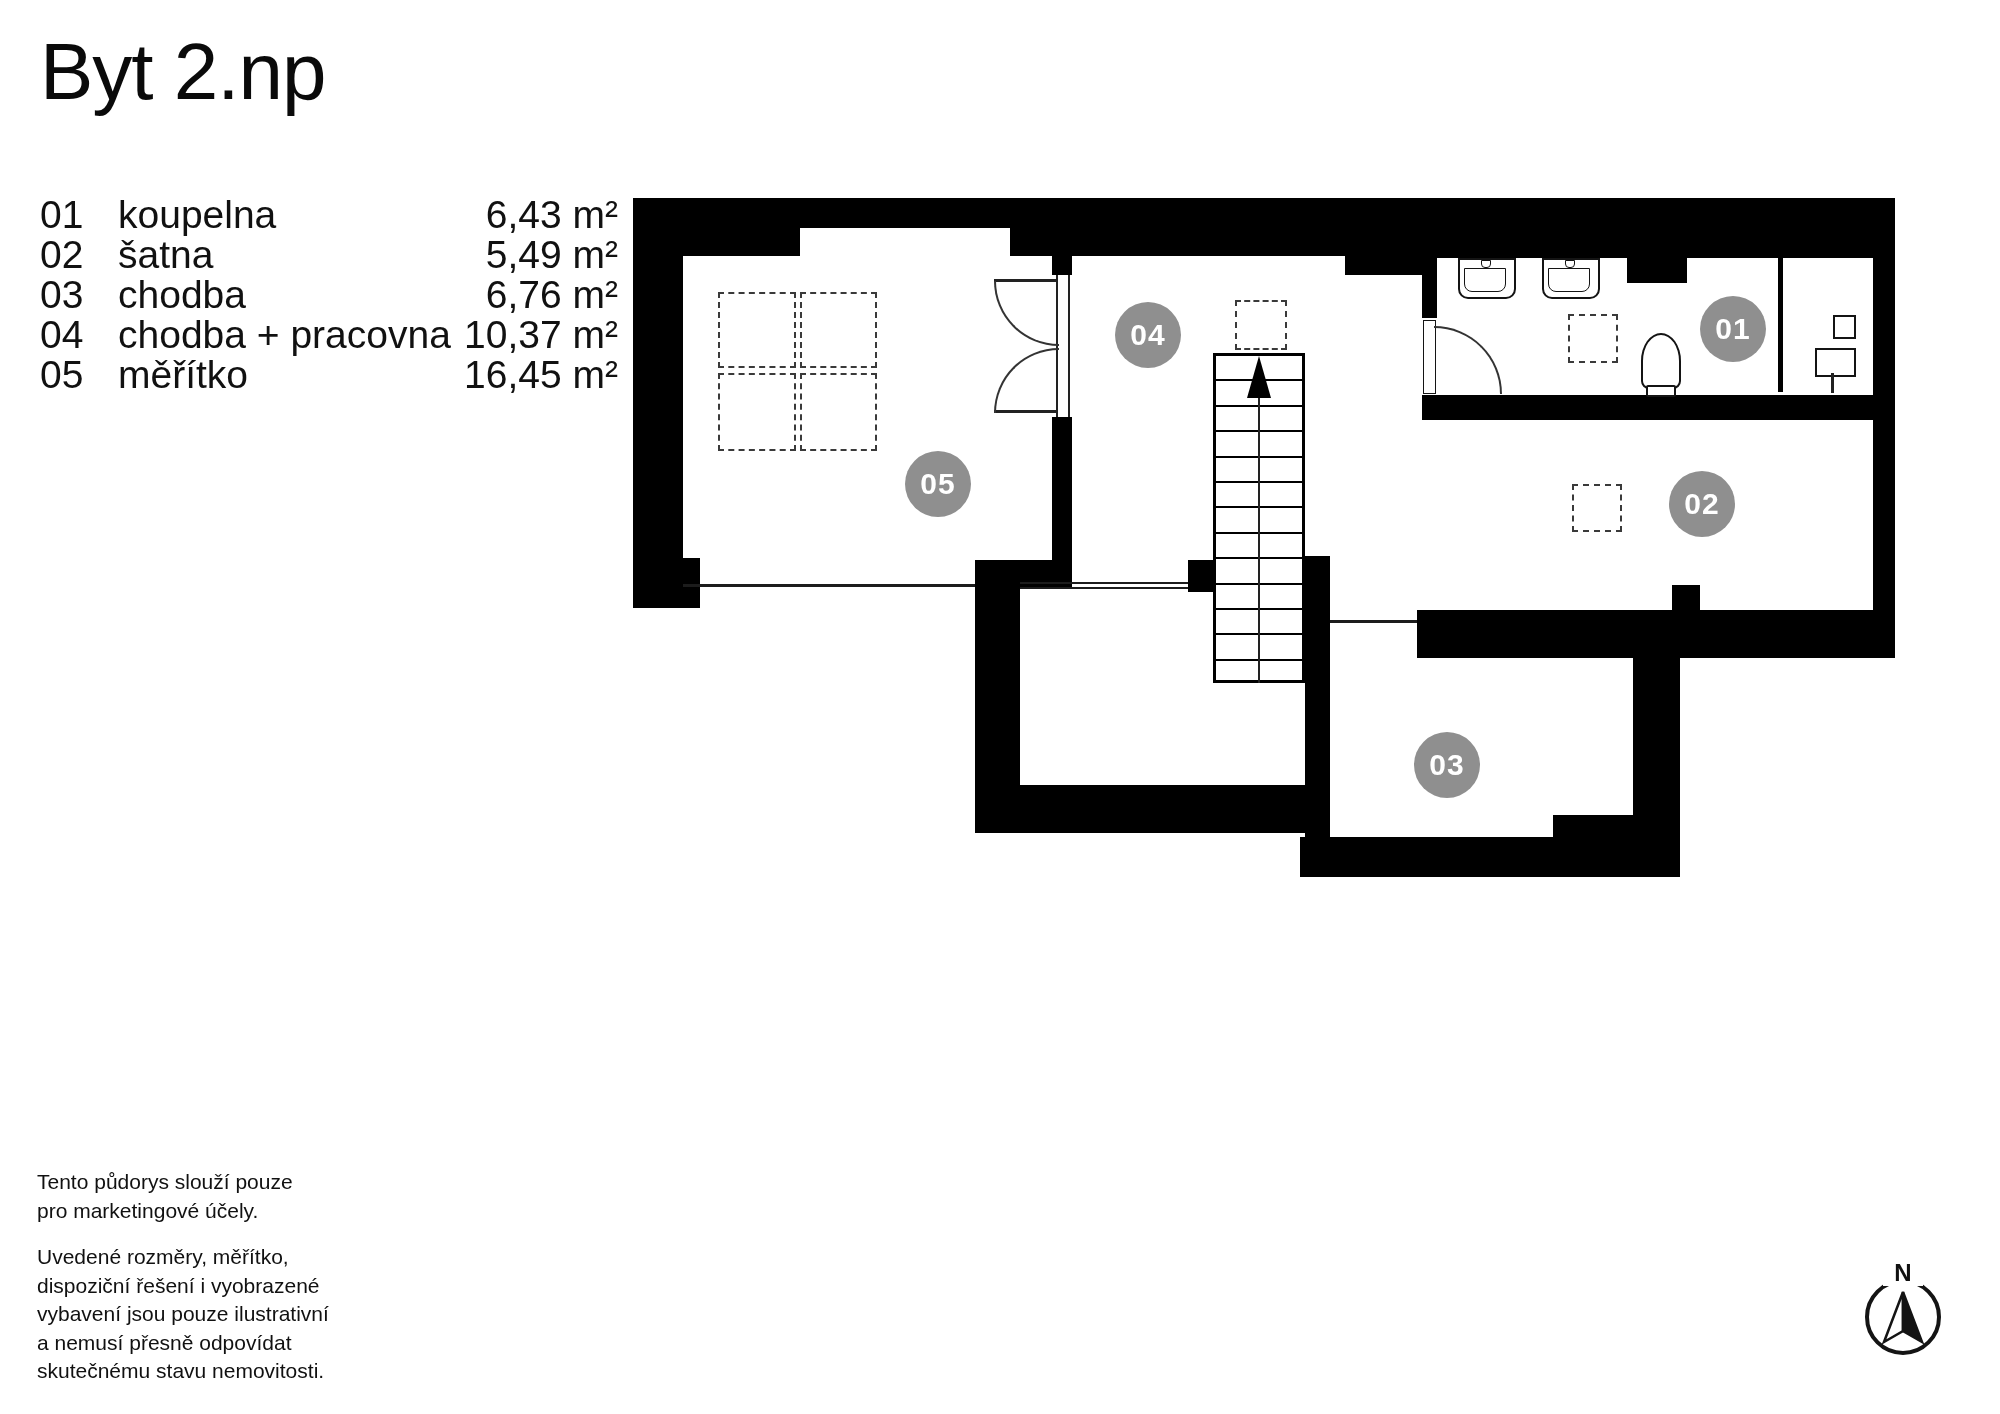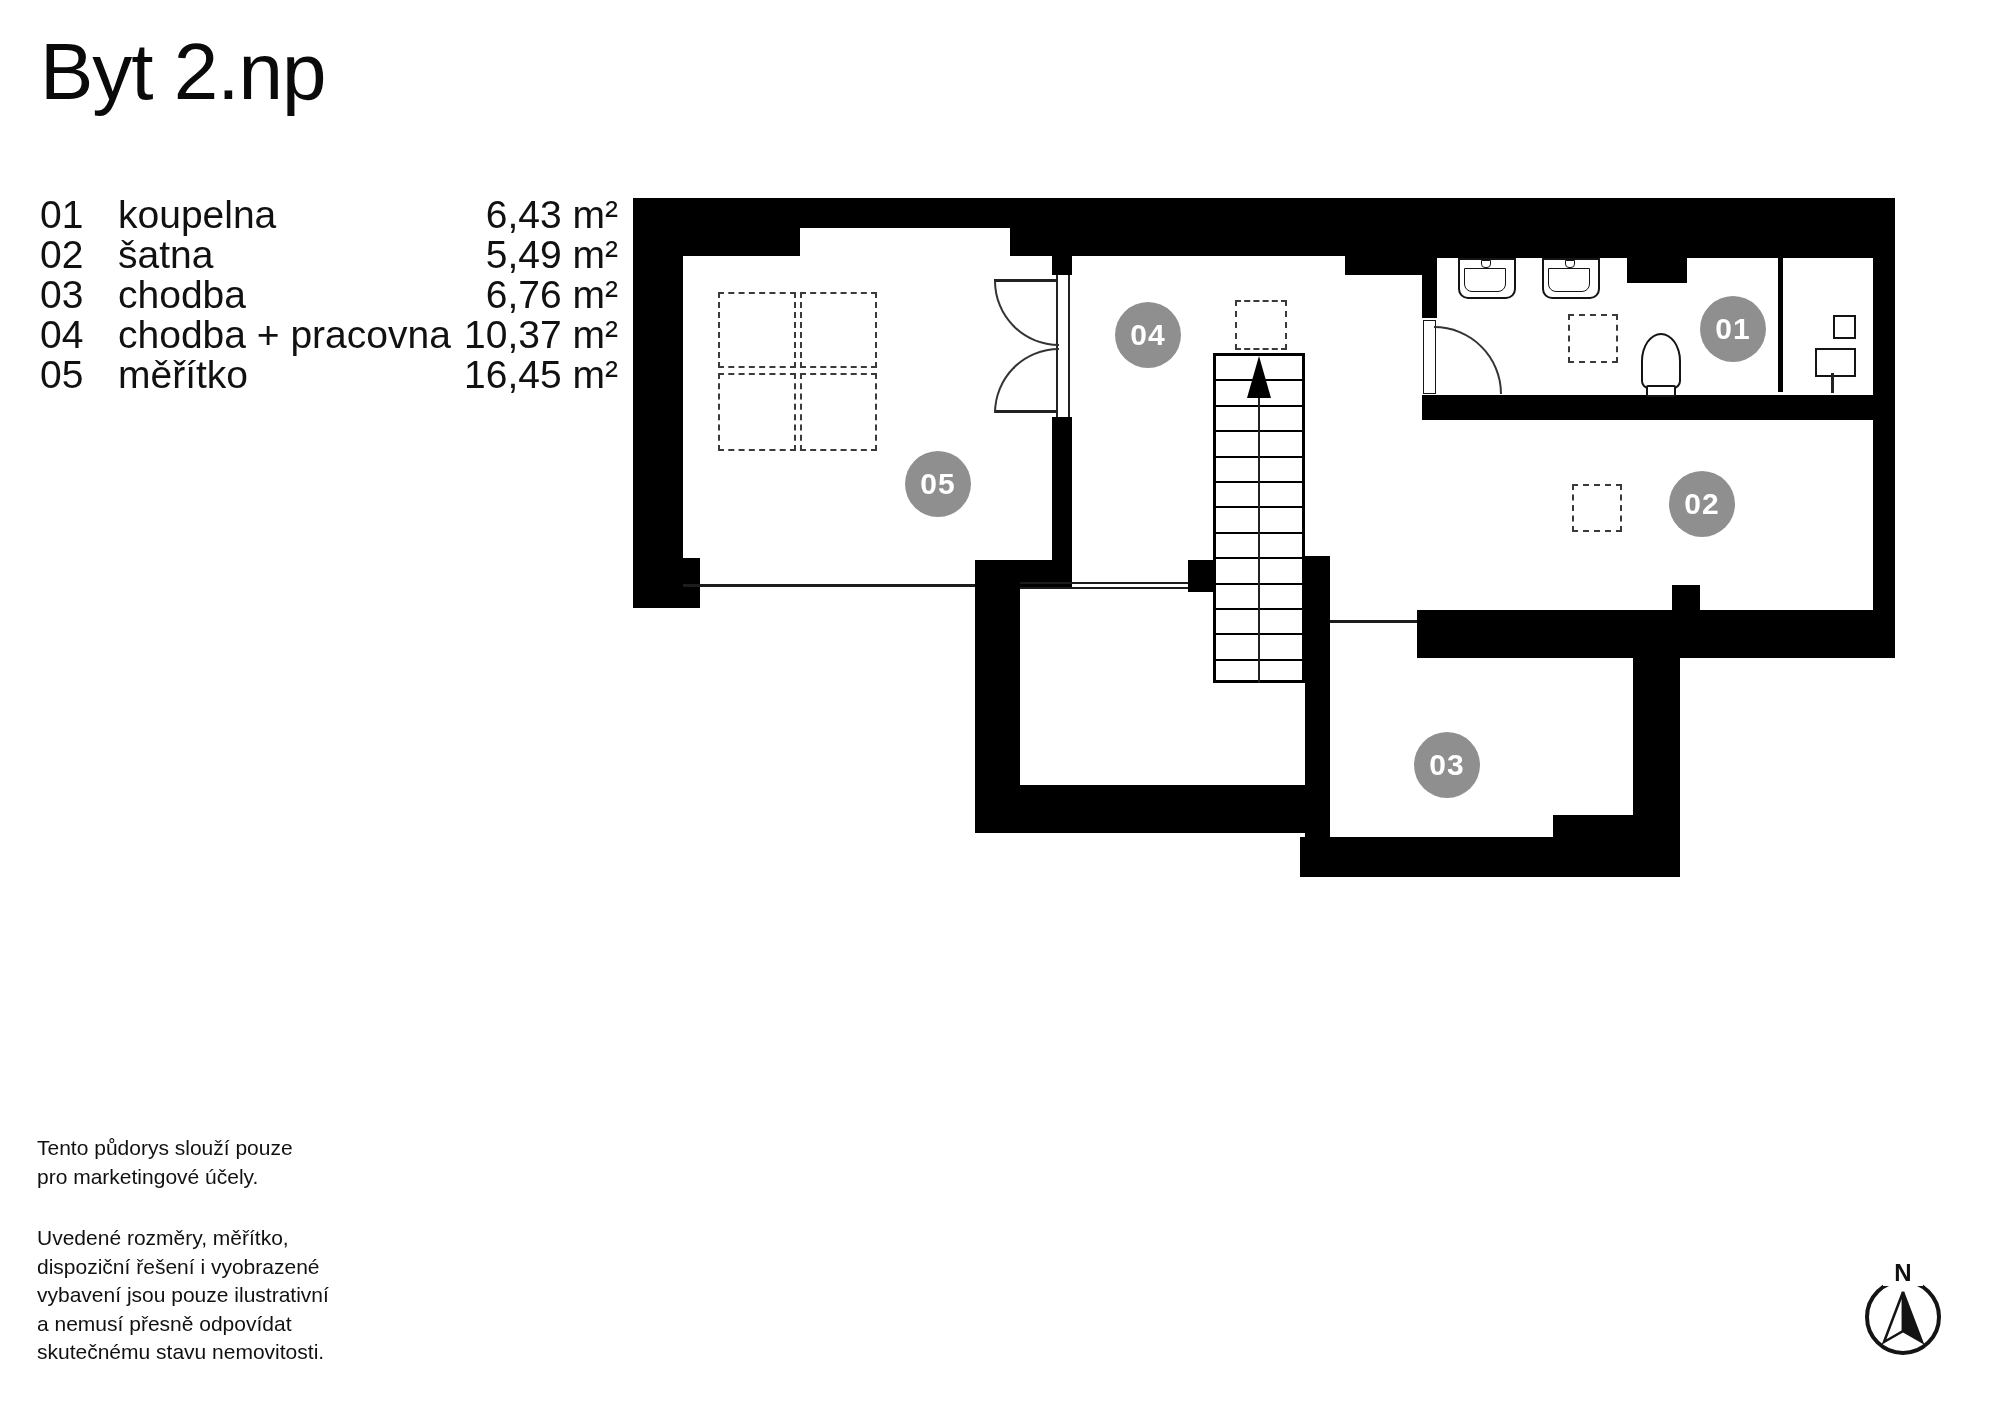--- a/index.html
+++ b/index.html
@@ -9,23 +9,23 @@
     overflow:hidden;
   }
   .abs{position:absolute;}
   
   #title{left:40px;top:32px;font-size:80px;line-height:1;letter-spacing:-1px;color:#0a0a0a;}
   #legend{left:40px;top:195px;width:578px;}
   .lg-row{display:flex;height:40px;line-height:40px;font-size:39px;}
   .lg-num{width:78px;}
   .lg-name{flex:1;}
   .lg-area{text-align:right;}
-  #disclaimer{left:37px;top:1134px;font-size:21px;line-height:28.5px;}
+  #disclaimer{left:37px;top:1168px;font-size:21px;line-height:28.5px;}
   #disclaimer p{margin:0;white-space:pre-line;}
-  #disclaimer p + p{margin-top:33px;}
+  #disclaimer p + p{margin-top:18px;}
   
   .w{position:absolute;background:#000;}
   .tl{position:absolute;background:#1c1c1c;}
   .dash{position:absolute;border:2px dashed #3a3a3a;background:transparent;}
   .badge{position:absolute;width:66px;height:66px;border-radius:50%;background:#8f8f8f;
          color:#fff;font-weight:bold;font-size:30px;display:flex;align-items:center;justify-content:center;
          letter-spacing:1px;}
   .frame{position:absolute;background:#222;}
   .arc{position:absolute;border:0 solid #333;}
   .outl{position:absolute;border:2px solid #141414;background:#fff;}

